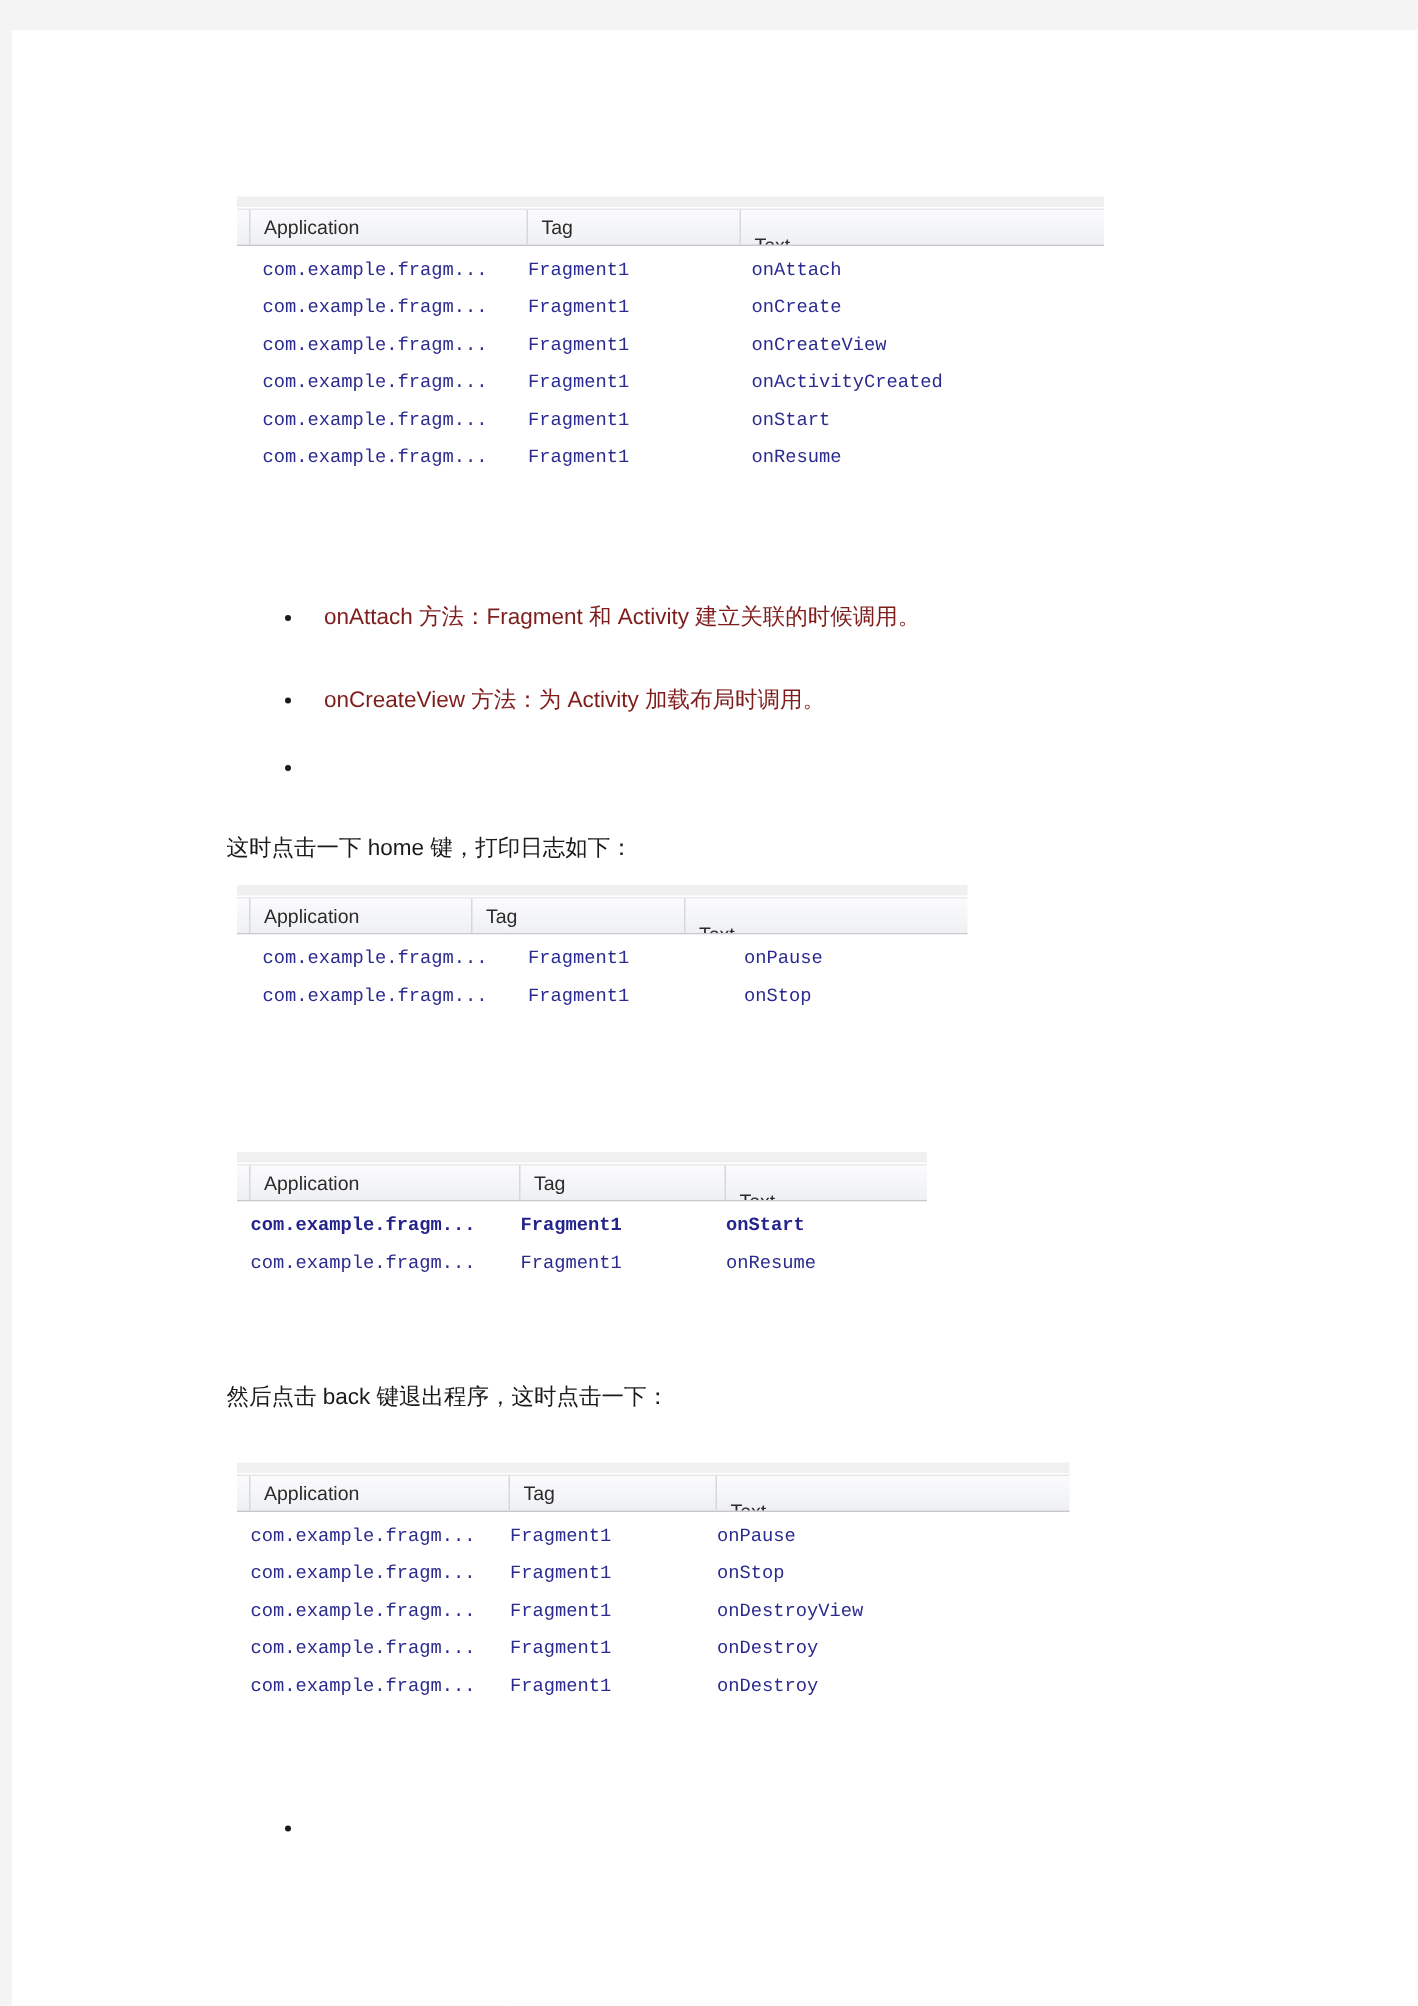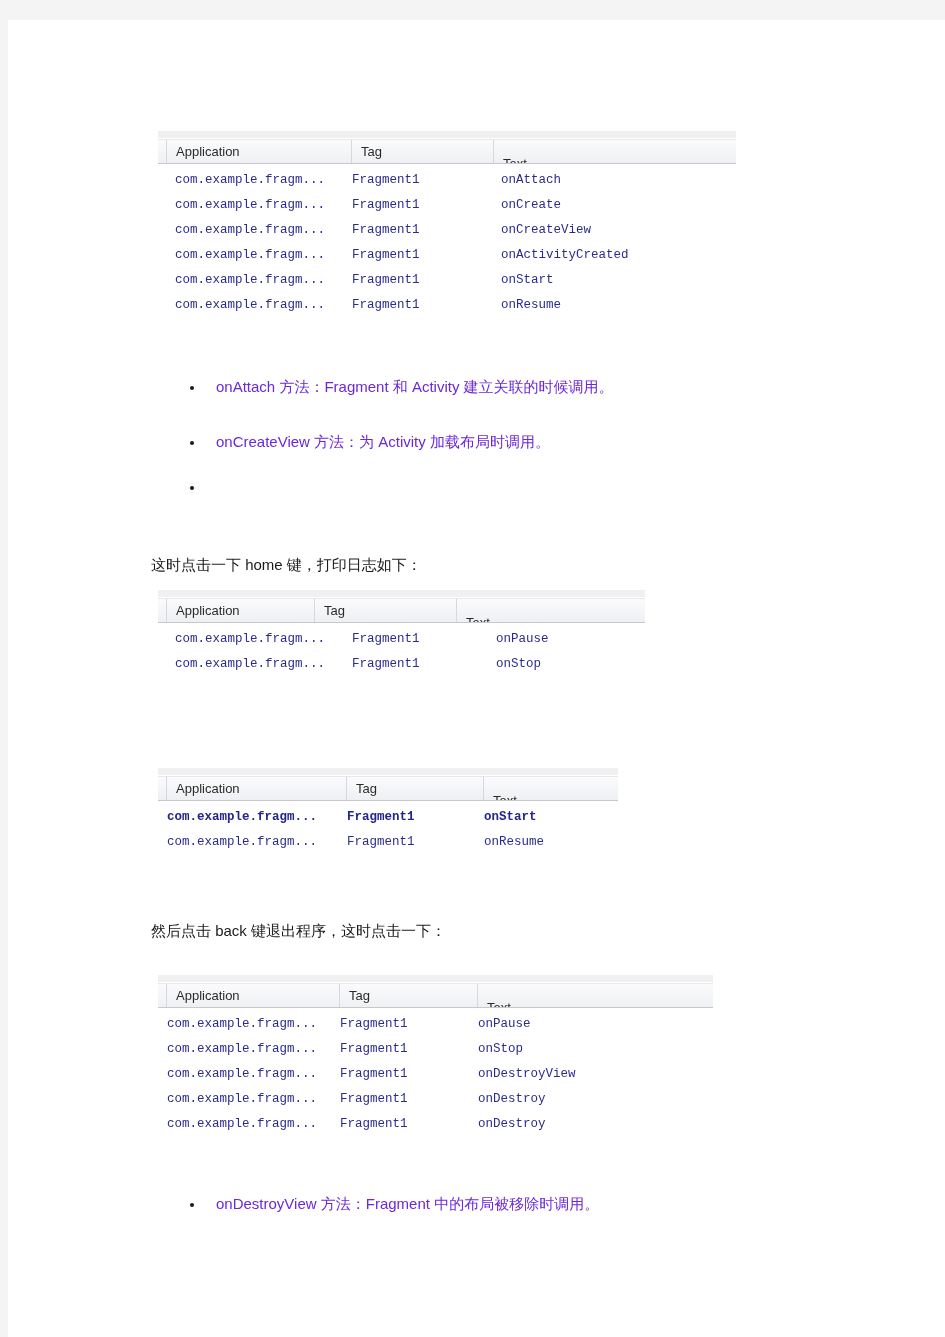--- a/index.html
+++ b/index.html
@@ -73,23 +73,24 @@
     font-family: "Liberation Sans", "DejaVu Sans", sans-serif;
     font-size: 15px;
     color: #1a1a1a;
     white-space: nowrap;
   }
   .bullets { position: absolute; }
   .bullet-item {
     position: relative;
     font-family: "Liberation Sans", "DejaVu Sans", sans-serif;
     font-size: 15px;
-    color: #6d28d9;
+    color: #7f1d1d;
     padding-left: 48px;
     white-space: nowrap;
+    margin-top: 24px;
   }
   .bullet-item .dot {
     position: absolute;
     left: 22px; top: 50%;
     width: 4px; height: 4px;
     margin-top: -2px;
     background: #1a1a1a;
     border-radius: 50%;
   }
 </style>
@@ -251,17 +252,16 @@
         <div class="lc-cell" style="width:173px;">com.example.fragm...</div>
         <div class="lc-cell" style="width:138px;">Fragment1</div>
         <div class="lc-cell">onDestroy</div>
       </div>
     </div>
   </div>
 
   <div class="bullets" style="left:160px; top:1175px; width:700px;">
     <div class="bullet-item">
       <span class="dot"></span>
-      <span>onDestroyView 方法：Fragment 中的布局被移除时调用。</span>
     </div>
   </div>
 
 </div>
 
 </body></html>

